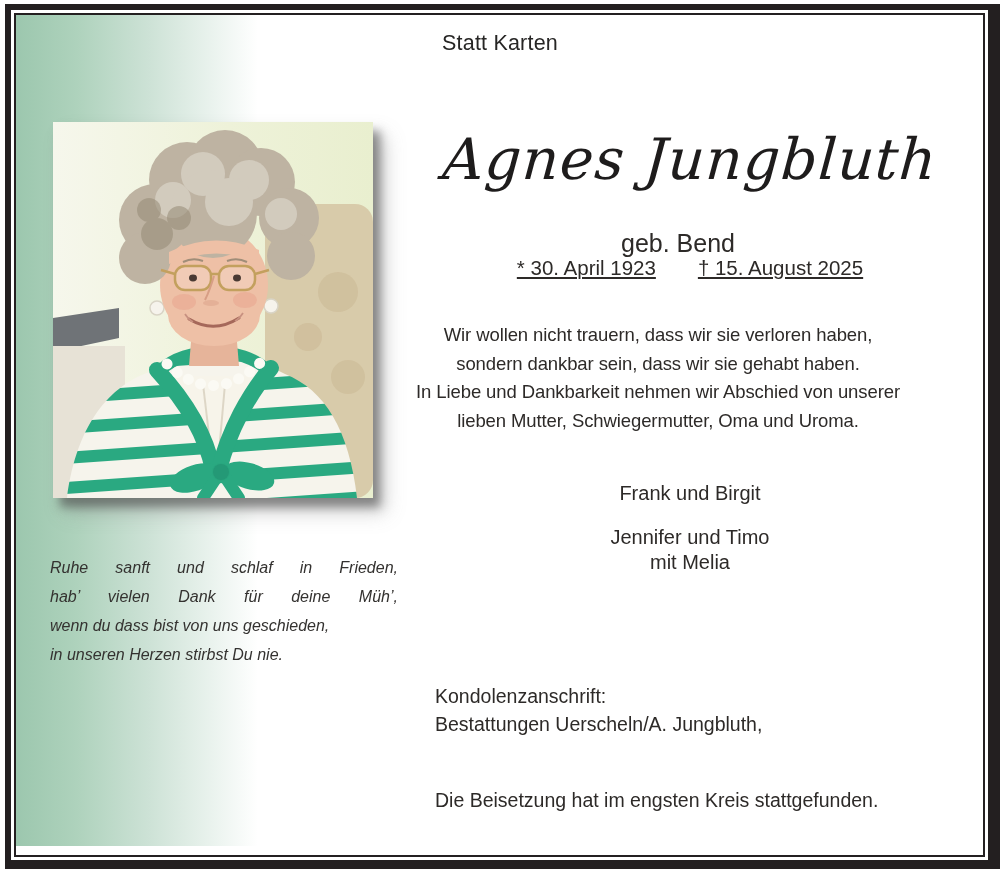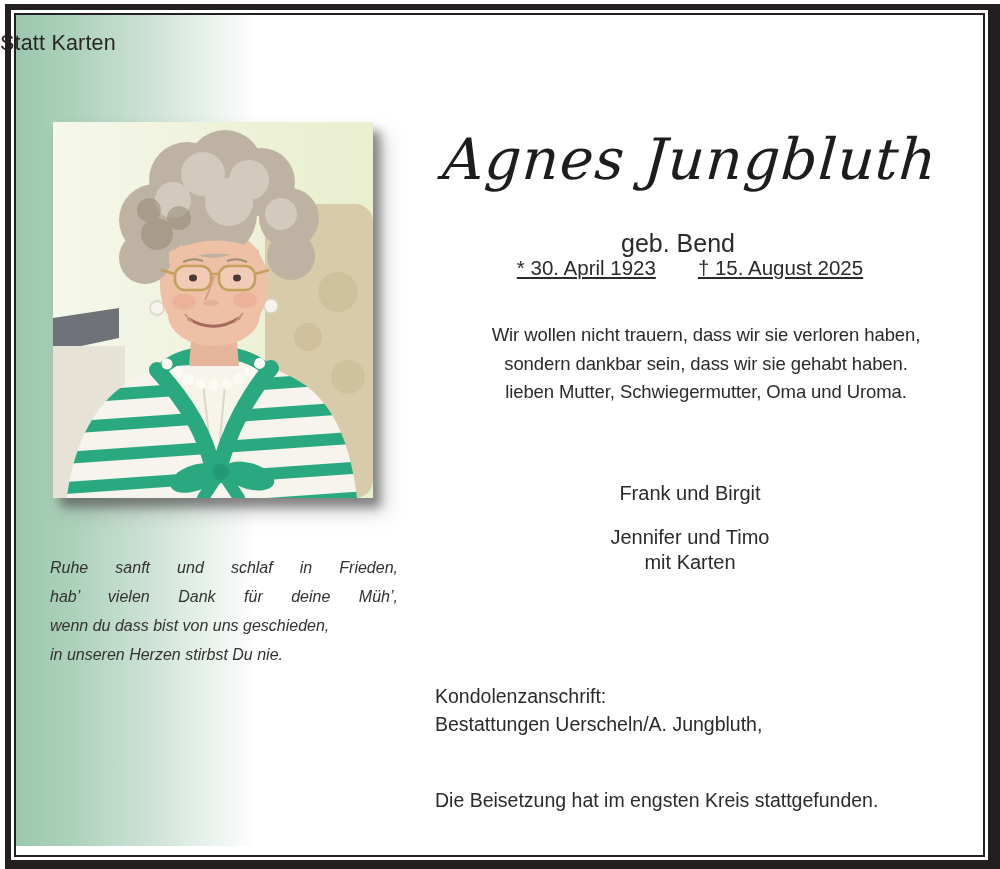--- a/index.html
+++ b/index.html
@@ -28,30 +28,30 @@
   
   .photo{
     position:absolute;left:53px;top:122px;width:320px;height:376px;
     z-index:2;
     box-shadow:7px 9px 9px rgba(70,70,70,.55), 12px 14px 18px rgba(120,120,120,.35);
     background:#f3f4e4;
   }
   .photo svg{display:block;width:100%;height:100%;}
   
   .abs{position:absolute;z-index:3;}
-  .statt{left:0;top:31px;width:1000px;font-size:21.5px;letter-spacing:.2px;color:#272625;}
+  .statt{left:0;top:31px;width:1000px;text-align:center;font-size:21.5px;letter-spacing:.2px;color:#272625;}
   .name{
     left:400px;top:126px;width:580px;text-align:center;
     font-family:"DejaVu Serif", serif;font-style:italic;
     font-size:57px;color:#1e1c1c;letter-spacing:1px;
     transform:skewX(-4deg);
   }
   .maiden{left:388px;top:229px;width:580px;text-align:center;font-size:25px;}
   .dates{left:400px;top:256px;width:580px;display:flex;justify-content:center;gap:42px;font-size:20.5px;text-decoration:underline;}
-  .tribute{left:378px;top:321px;width:560px;text-align:center;font-size:18.5px;letter-spacing:-0.1px;line-height:28.5px;margin-left:48px;}
+  .tribute{left:378px;top:321px;width:560px;text-align:center;font-size:18.5px;letter-spacing:-0.1px;line-height:28.5px;}
   .family{left:400px;top:482px;width:580px;text-align:center;font-size:20px;}
   .family .f1{margin-bottom:21px;}
   .family .f2{margin-bottom:2px;}
   .poem{
     left:50px;top:553px;width:348px;
     font-style:italic;font-size:16px;line-height:29px;color:#343230;
   }
   .poem .j{text-align:justify;text-align-last:justify;}
   .condolence{left:435px;top:682px;width:520px;font-size:19.5px;line-height:28px;}
   .funeral-note{left:435px;top:789px;width:540px;font-size:19.5px;}
@@ -166,27 +166,28 @@
 <div class="abs maiden">geb. Bend</div>
 
 <div class="abs dates">
   <span>* 30. April 1923</span>
   <span>† 15. August 2025</span>
 </div>
 
 <div class="abs tribute">
   <div>Wir wollen nicht trauern, dass wir sie verloren haben,</div>
   <div>sondern dankbar sein, dass wir sie gehabt haben.</div>
+  <div>In Liebe und Dankbarkeit nehmen wir Abschied von unserer</div>
   <div>lieben Mutter, Schwiegermutter, Oma und Uroma.</div>
 </div>
 
 <div class="abs family">
   <div class="f1">Frank und Birgit</div>
   <div class="f2">Jennifer und Timo</div>
-  <div class="f3">mit Karten</div>
+  <div class="f3">mit Melia</div>
 </div>
 
 <div class="abs poem">
   <div class="j">Ruhe sanft und schlaf in Frieden,</div>
   <div class="j">hab’ vielen Dank für deine Müh’,</div>
   <div>wenn du dass bist von uns geschieden,</div>
   <div>in unseren Herzen stirbst Du nie.</div>
 </div>
 
 <div class="abs condolence">

